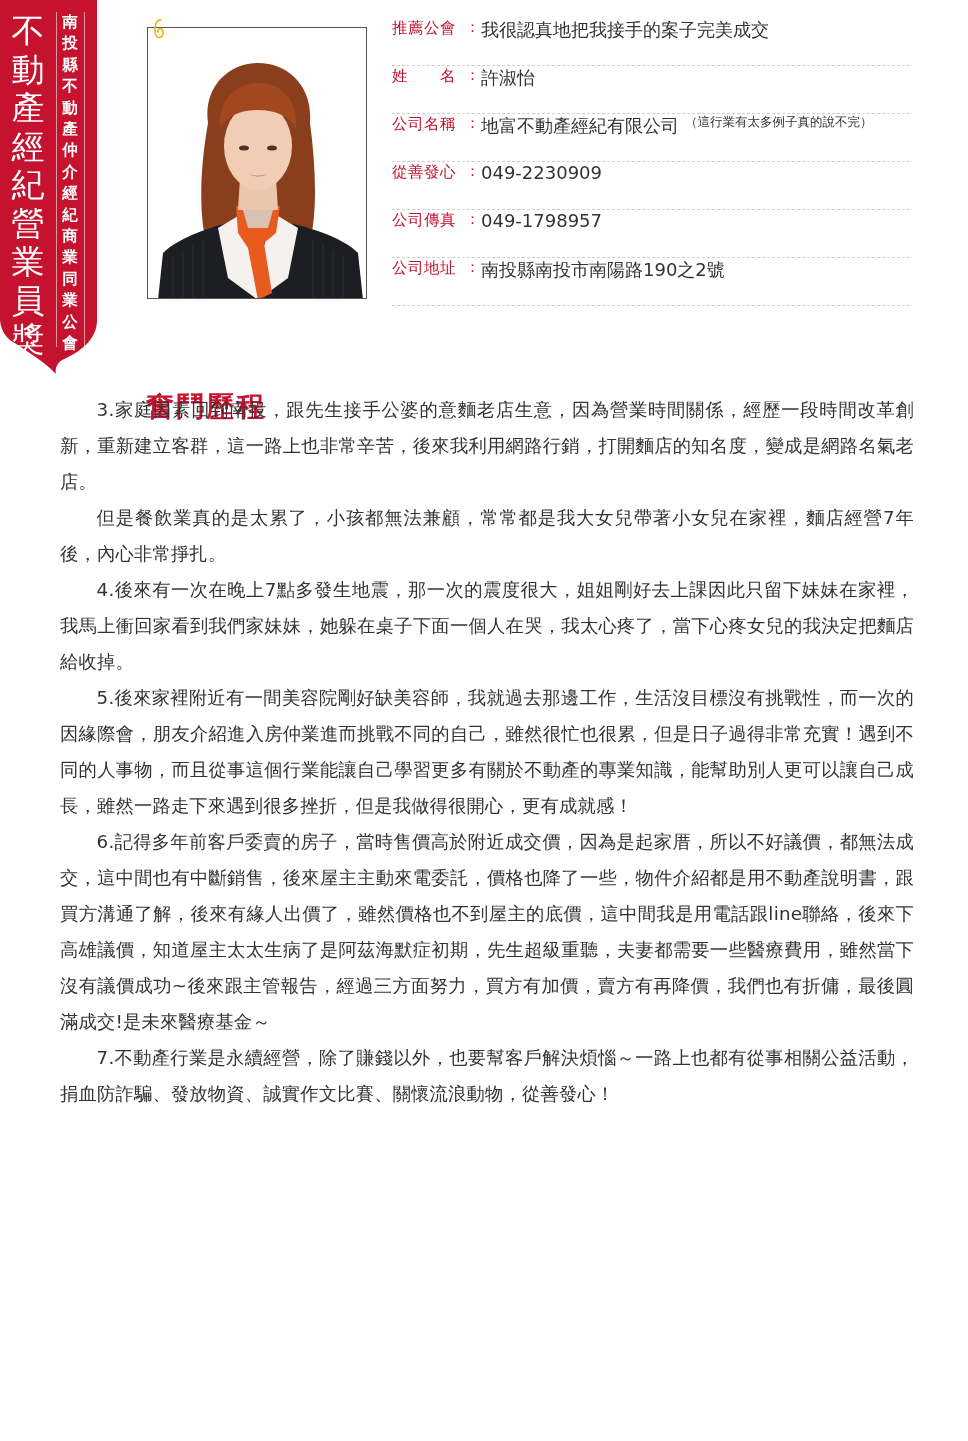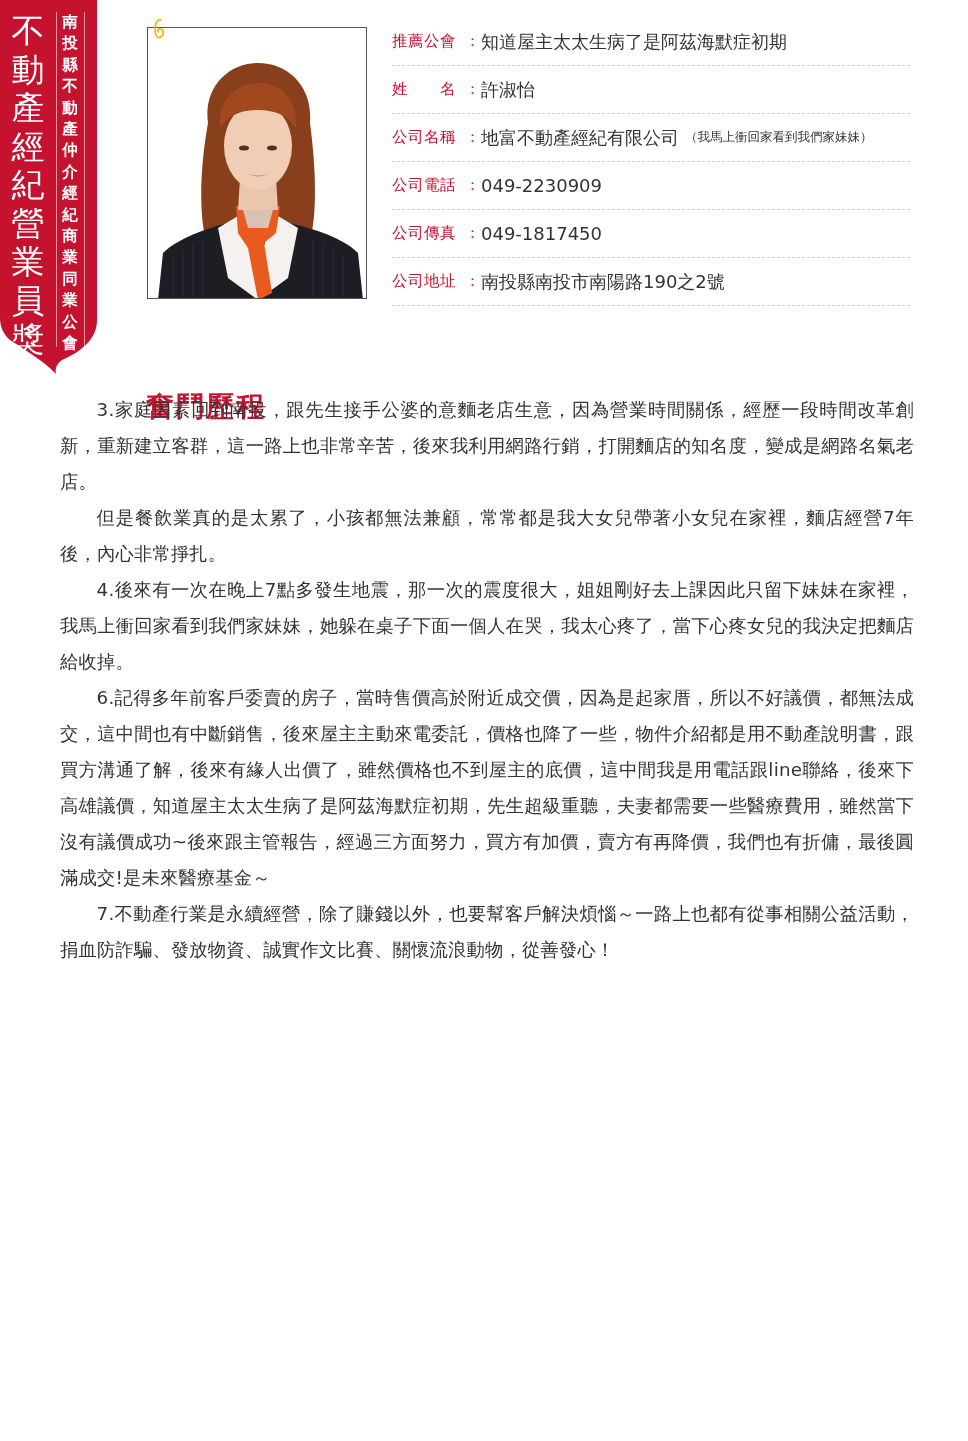--- a/index.html
+++ b/index.html
@@ -29,21 +29,21 @@
   
   .photo {
     position: absolute; left: 147px; top: 27px; width: 220px; height: 272px;
     border: 1.5px solid #555555; background: #ffffff; overflow: hidden;
   }
   .clip-icon { position: absolute; left: 153px; top: 18px; }
 
   
   .info { position: absolute; left: 392px; top: 18px; width: 518px; }
   .info-row {
-    height: 48px; display: flex; align-items: center;
+    height: 48px; display: flex; 
     border-bottom: 1px dashed #cfcfcf; font-size: 18px; white-space: nowrap;
   }
   .info-label { color: #c4122f; font-size: 15.5px; width: 72px; letter-spacing: 0.5px; }
   .info-colon { color: #c4122f; width: 17px; text-align: center; font-size: 15px; }
   .info-value { color: #333333; font-size: 18px; }
   .info-note { color: #333333; font-size: 12.5px; margin-left: 6px; }
 
   
   .section-title {
     position: absolute; left: 146px; top: 340px;
@@ -134,51 +134,52 @@
   </svg>
 </div>
 <svg class="clip-icon" width="14" height="22" viewBox="0 0 14 22">
   <path d="M8,2 C4,1 2,6 2,12 C2,18 5,21 8,19 C11,17 11,12 8,11 C6,10 4,12 5,14" fill="none" stroke="#f0b400" stroke-width="1.6" stroke-linecap="round"></path>
 </svg>
 
 <div class="info">
   <div class="info-row">
     <span class="info-label">推薦公會</span>
     <span class="info-colon">：</span>
-    <span class="info-value">知道屋主太太生病了是阿茲海默症初期</span>
+    <span class="info-value">我很認真地把我接手的案子完美成交</span>
   </div>
   <div class="info-row">
     <span class="info-label">姓　　名</span>
     <span class="info-colon">：</span>
     <span class="info-value">許淑怡</span>
   </div>
   <div class="info-row">
     <span class="info-label">公司名稱</span>
     <span class="info-colon">：</span>
     <span class="info-value">地富不動產經紀有限公司</span>
-    <span class="info-note">（我馬上衝回家看到我們家妹妹）</span>
+    <span class="info-note">（這行業有太多例子真的說不完）</span>
   </div>
   <div class="info-row">
-    <span class="info-label">公司電話</span>
+    <span class="info-label">從善發心</span>
     <span class="info-colon">：</span>
     <span class="info-value">049-2230909</span>
   </div>
   <div class="info-row">
     <span class="info-label">公司傳真</span>
     <span class="info-colon">：</span>
-    <span class="info-value">049-1817450</span>
+    <span class="info-value">049-1798957</span>
   </div>
   <div class="info-row">
     <span class="info-label">公司地址</span>
     <span class="info-colon">：</span>
     <span class="info-value">南投縣南投市南陽路190之2號</span>
   </div>
 </div>
 
 <h2 class="section-title">奮鬥歷程</h2>
 
 <div class="story">
   <p>3.家庭因素回到南投，跟先生接手公婆的意麵老店生意，因為營業時間關係，經歷一段時間改革創新，重新建立客群，這一路上也非常辛苦，後來我利用網路行銷，打開麵店的知名度，變成是網路名氣老店。</p>
   <p>但是餐飲業真的是太累了，小孩都無法兼顧，常常都是我大女兒帶著小女兒在家裡，麵店經營7年後，內心非常掙扎。</p>
   <p>4.後來有一次在晚上7點多發生地震，那一次的震度很大，姐姐剛好去上課因此只留下妹妹在家裡，我馬上衝回家看到我們家妹妹，她躲在桌子下面一個人在哭，我太心疼了，當下心疼女兒的我決定把麵店給收掉。</p>
+  <p>5.後來家裡附近有一間美容院剛好缺美容師，我就過去那邊工作，生活沒目標沒有挑戰性，而一次的因緣際會，朋友介紹進入房仲業進而挑戰不同的自己，雖然很忙也很累，但是日子過得非常充實！遇到不同的人事物，而且從事這個行業能讓自己學習更多有關於不動產的專業知識，能幫助別人更可以讓自己成長，雖然一路走下來遇到很多挫折，但是我做得很開心，更有成就感！</p>
   <p>6.記得多年前客戶委賣的房子，當時售價高於附近成交價，因為是起家厝，所以不好議價，都無法成交，這中間也有中斷銷售，後來屋主主動來電委託，價格也降了一些，物件介紹都是用不動產說明書，跟買方溝通了解，後來有緣人出價了，雖然價格也不到屋主的底價，這中間我是用電話跟line聯絡，後來下高雄議價，知道屋主太太生病了是阿茲海默症初期，先生超級重聽，夫妻都需要一些醫療費用，雖然當下沒有議價成功~後來跟主管報告，經過三方面努力，買方有加價，賣方有再降價，我們也有折傭，最後圓滿成交!是未來醫療基金～</p>
   <p>7.不動產行業是永續經營，除了賺錢以外，也要幫客戶解決煩惱～一路上也都有從事相關公益活動，捐血防詐騙、發放物資、誠實作文比賽、關懷流浪動物，從善發心！</p>
 </div>
 
 </body></html>

